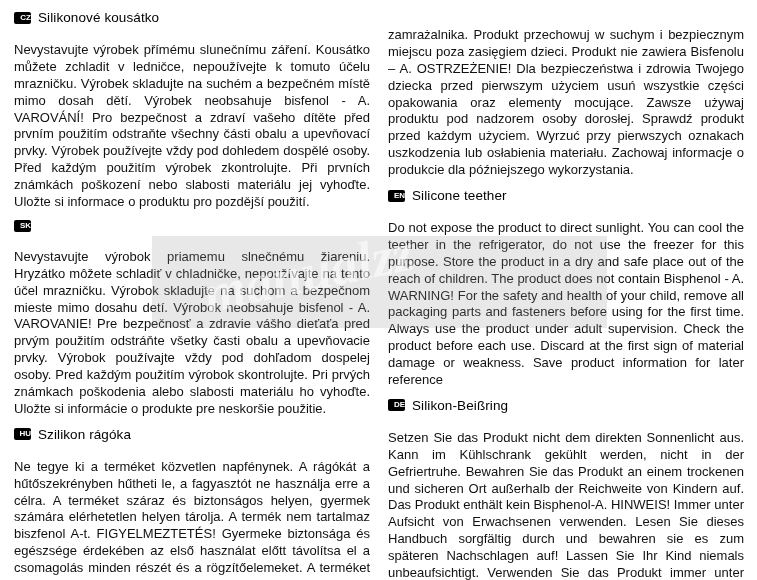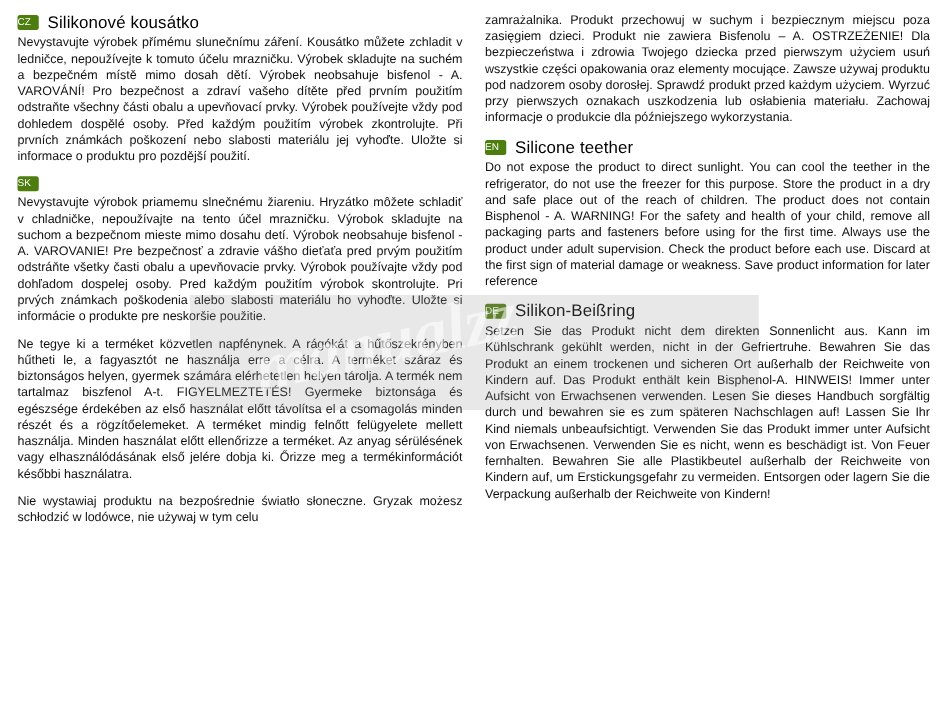--- a/index.html
+++ b/index.html
@@ -35,43 +35,44 @@
   .sec-head {
     display: flex;
     align-items: center;
     gap: 7px;
     margin-bottom: 3px;
   }
   .flag {
     width: 17px;
     height: 12px;
     border-radius: 2px;
-    background: #4d7c0f;
+    background: #000000;
     color: #ffffff;
     font-size: 8px;
-    font-weight: normal;
+    font-weight: bold;
     line-height: 12px;
-    text-align: left;
+    text-align: right;
     letter-spacing: 0px;
     font-family: "Liberation Sans", sans-serif;
     flex: 0 0 auto;
   }
   .sec-title {
     font-size: 13.5px;
     font-weight: normal;
     color: #000;
     letter-spacing: 0.1px;
   }
   .body {
-    font-size: 10px;
+    font-size: 13px;
     line-height: 1.30;
     text-align: justify;
     text-justify: inter-word;
     color: #111;
     hyphens: auto;
+    margin-top: 17px;
   }
   
   .watermark {
     position: absolute;
     left: 152px;
     top: 236px;
     width: 455px;
     height: 92px;
     background: rgba(150,150,150,0.22);
     pointer-events: none;
@@ -117,20 +118,24 @@
       </div>
 
       <div class="sec">
         <div class="sec-head">
           <span class="flag">SK</span>
         </div>
         <div class="body">Nevystavujte výrobok priamemu slnečnému žiareniu. Hryzátko môžete schladiť v chladničke, nepoužívajte na tento účel mrazničku. Výrobok skladujte na suchom a bezpečnom mieste mimo dosahu detí. Výrobok neobsahuje bisfenol - A. VAROVANIE! Pre bezpečnosť a zdravie vášho dieťaťa pred prvým použitím odstráňte všetky časti obalu a upevňovacie prvky. Výrobok používajte vždy pod dohľadom dospelej osoby. Pred každým použitím výrobok skontrolujte. Pri prvých známkach poškodenia alebo slabosti materiálu ho vyhoďte. Uložte si informácie o produkte pre neskoršie použitie.</div>
       </div>
 
       <div class="sec">
+        <div class="sec-head">
+          <span class="flag">HU</span>
+          <span class="sec-title">Szilikon rágóka</span>
+        </div>
         <div class="body">Ne tegye ki a terméket közvetlen napfénynek. A rágókát a hűtőszekrényben hűtheti le, a fagyasztót ne használja erre a célra. A terméket száraz és biztonságos helyen, gyermek számára elérhetetlen helyen tárolja. A termék nem tartalmaz biszfenol A-t. FIGYELMEZTETÉS! Gyermeke biztonsága és egészsége érdekében az első használat előtt távolítsa el a csomagolás minden részét és a rögzítőelemeket. A terméket mindig felnőtt felügyelete mellett használja. Minden használat előtt ellenőrizze a terméket. Az anyag sérülésének vagy elhasználódásának első jelére dobja ki. Őrizze meg a termékinformációt későbbi használatra.</div>
       </div>
 
       <div class="sec">
         <div class="body">Nie wystawiaj produktu na bezpośrednie światło słoneczne. Gryzak możesz schłodzić w lodówce, nie używaj w tym celu</div>
       </div>
 
     </div>
 
     <div class="col">

